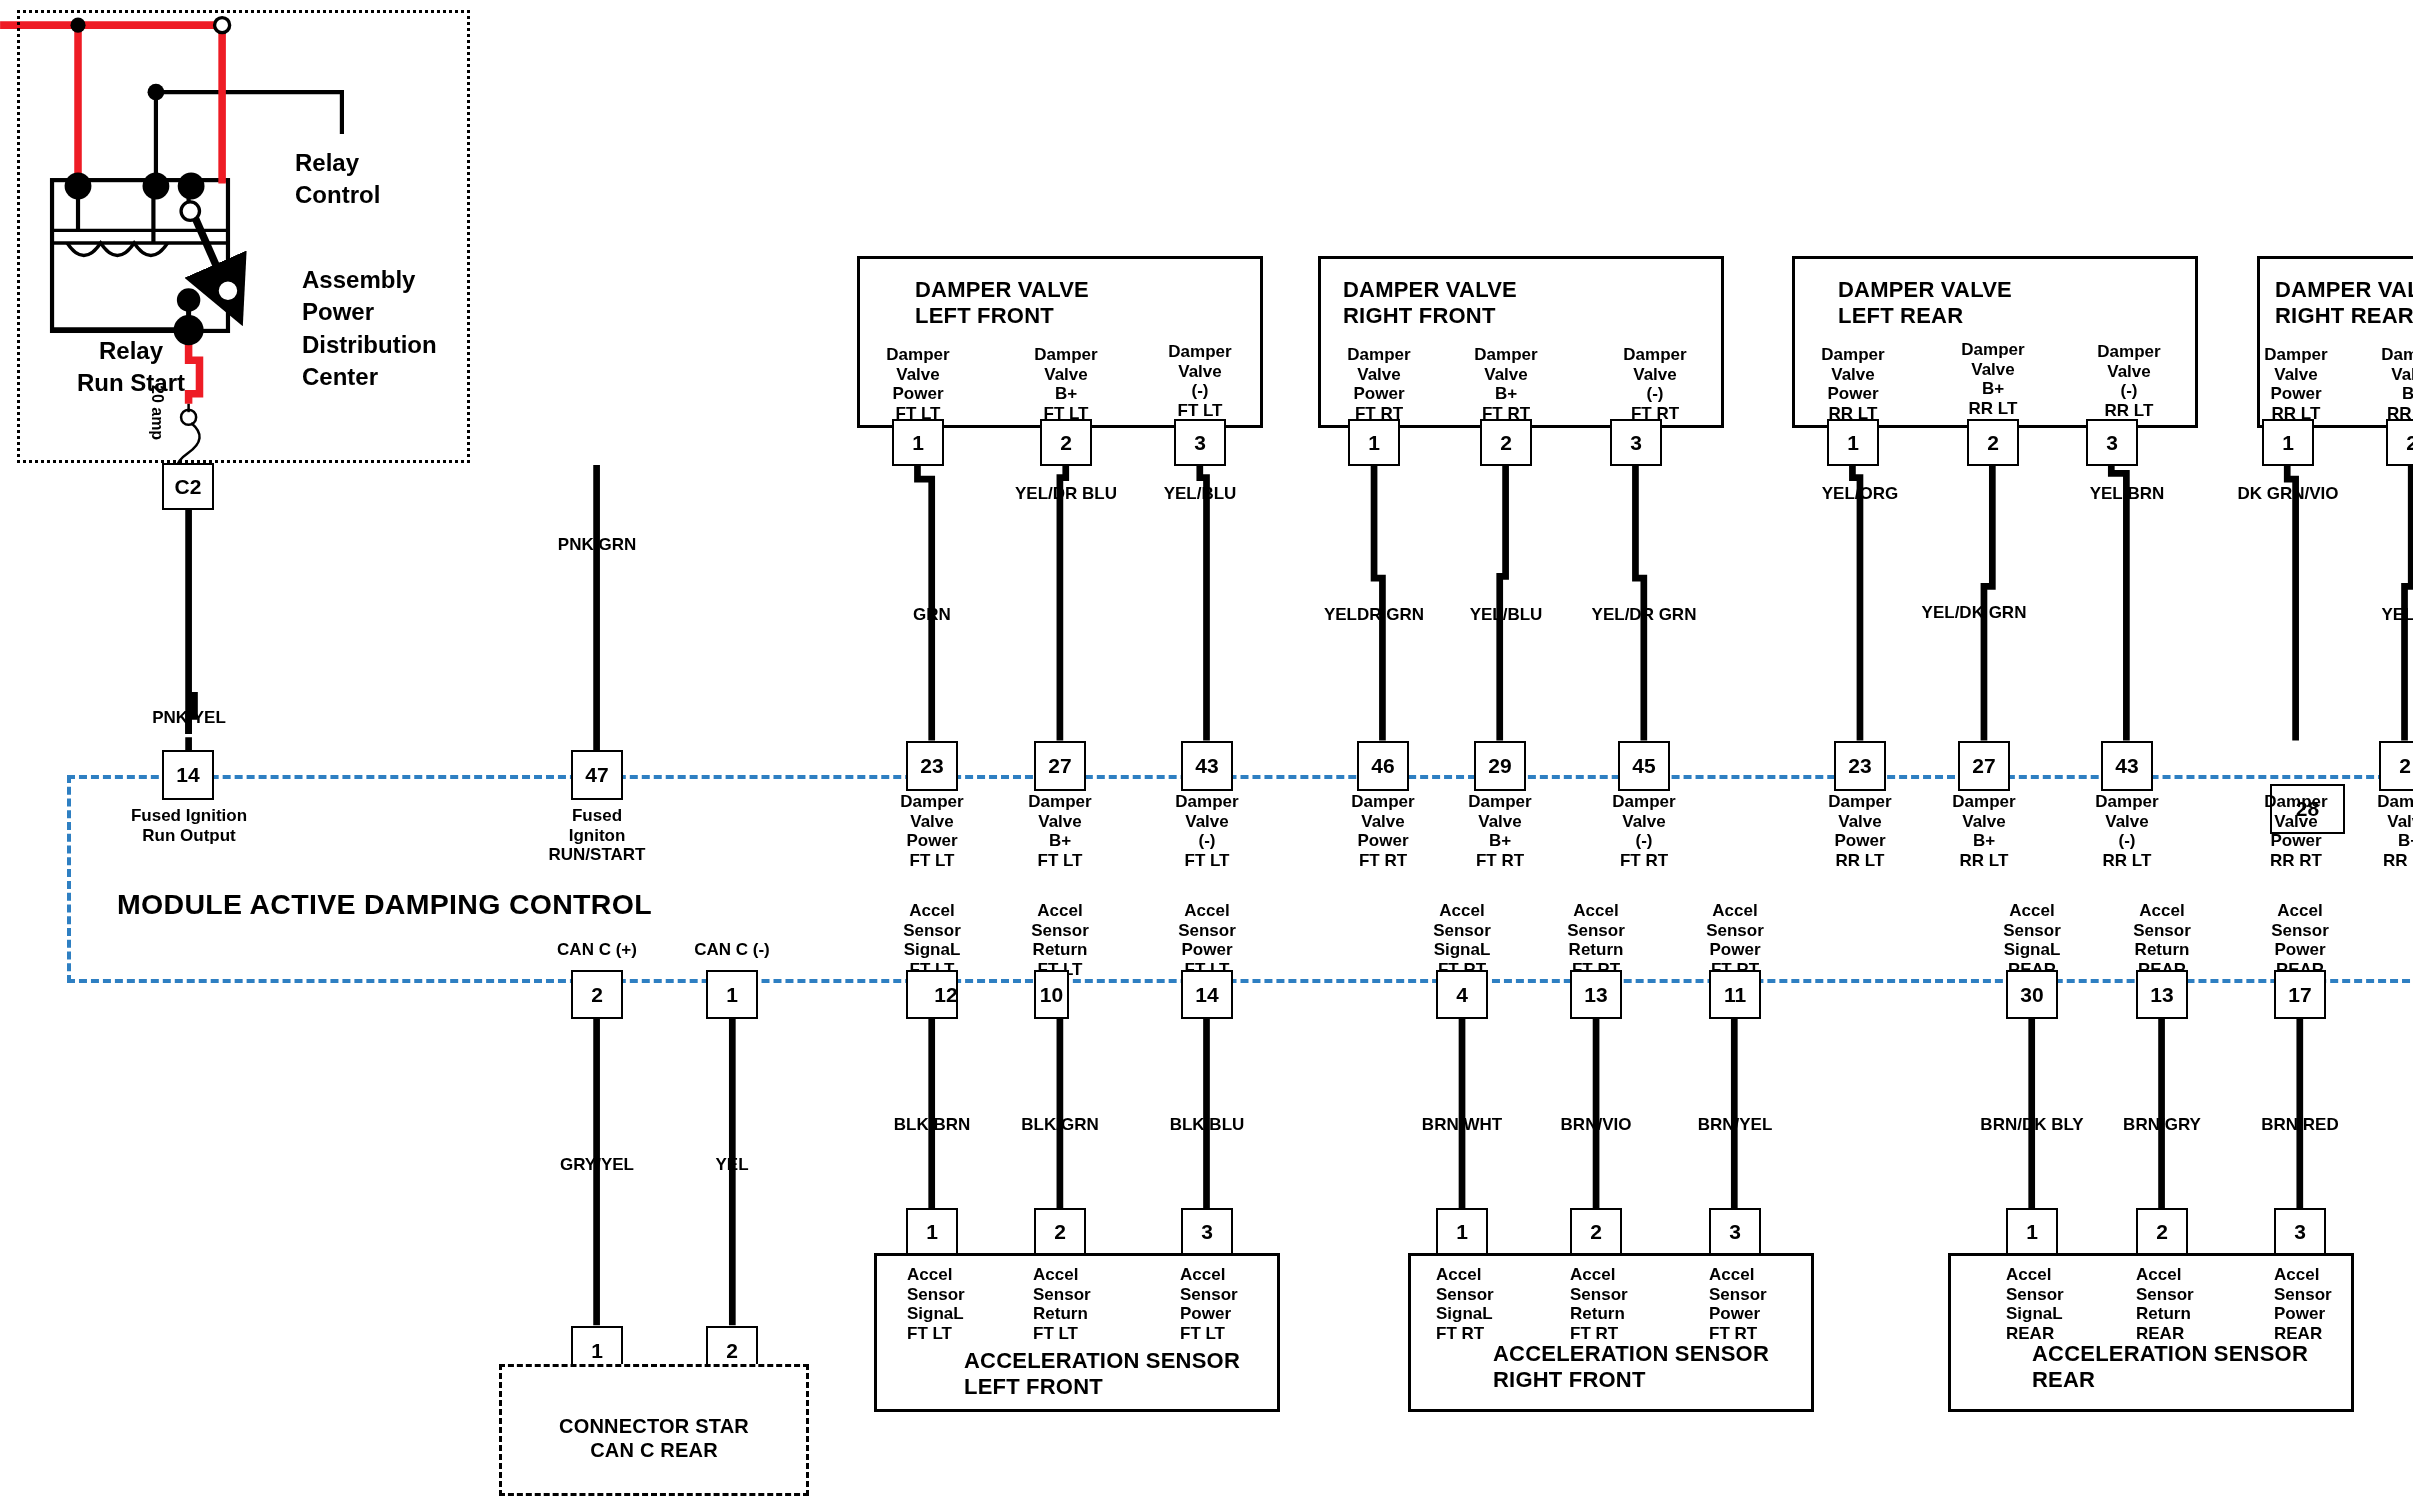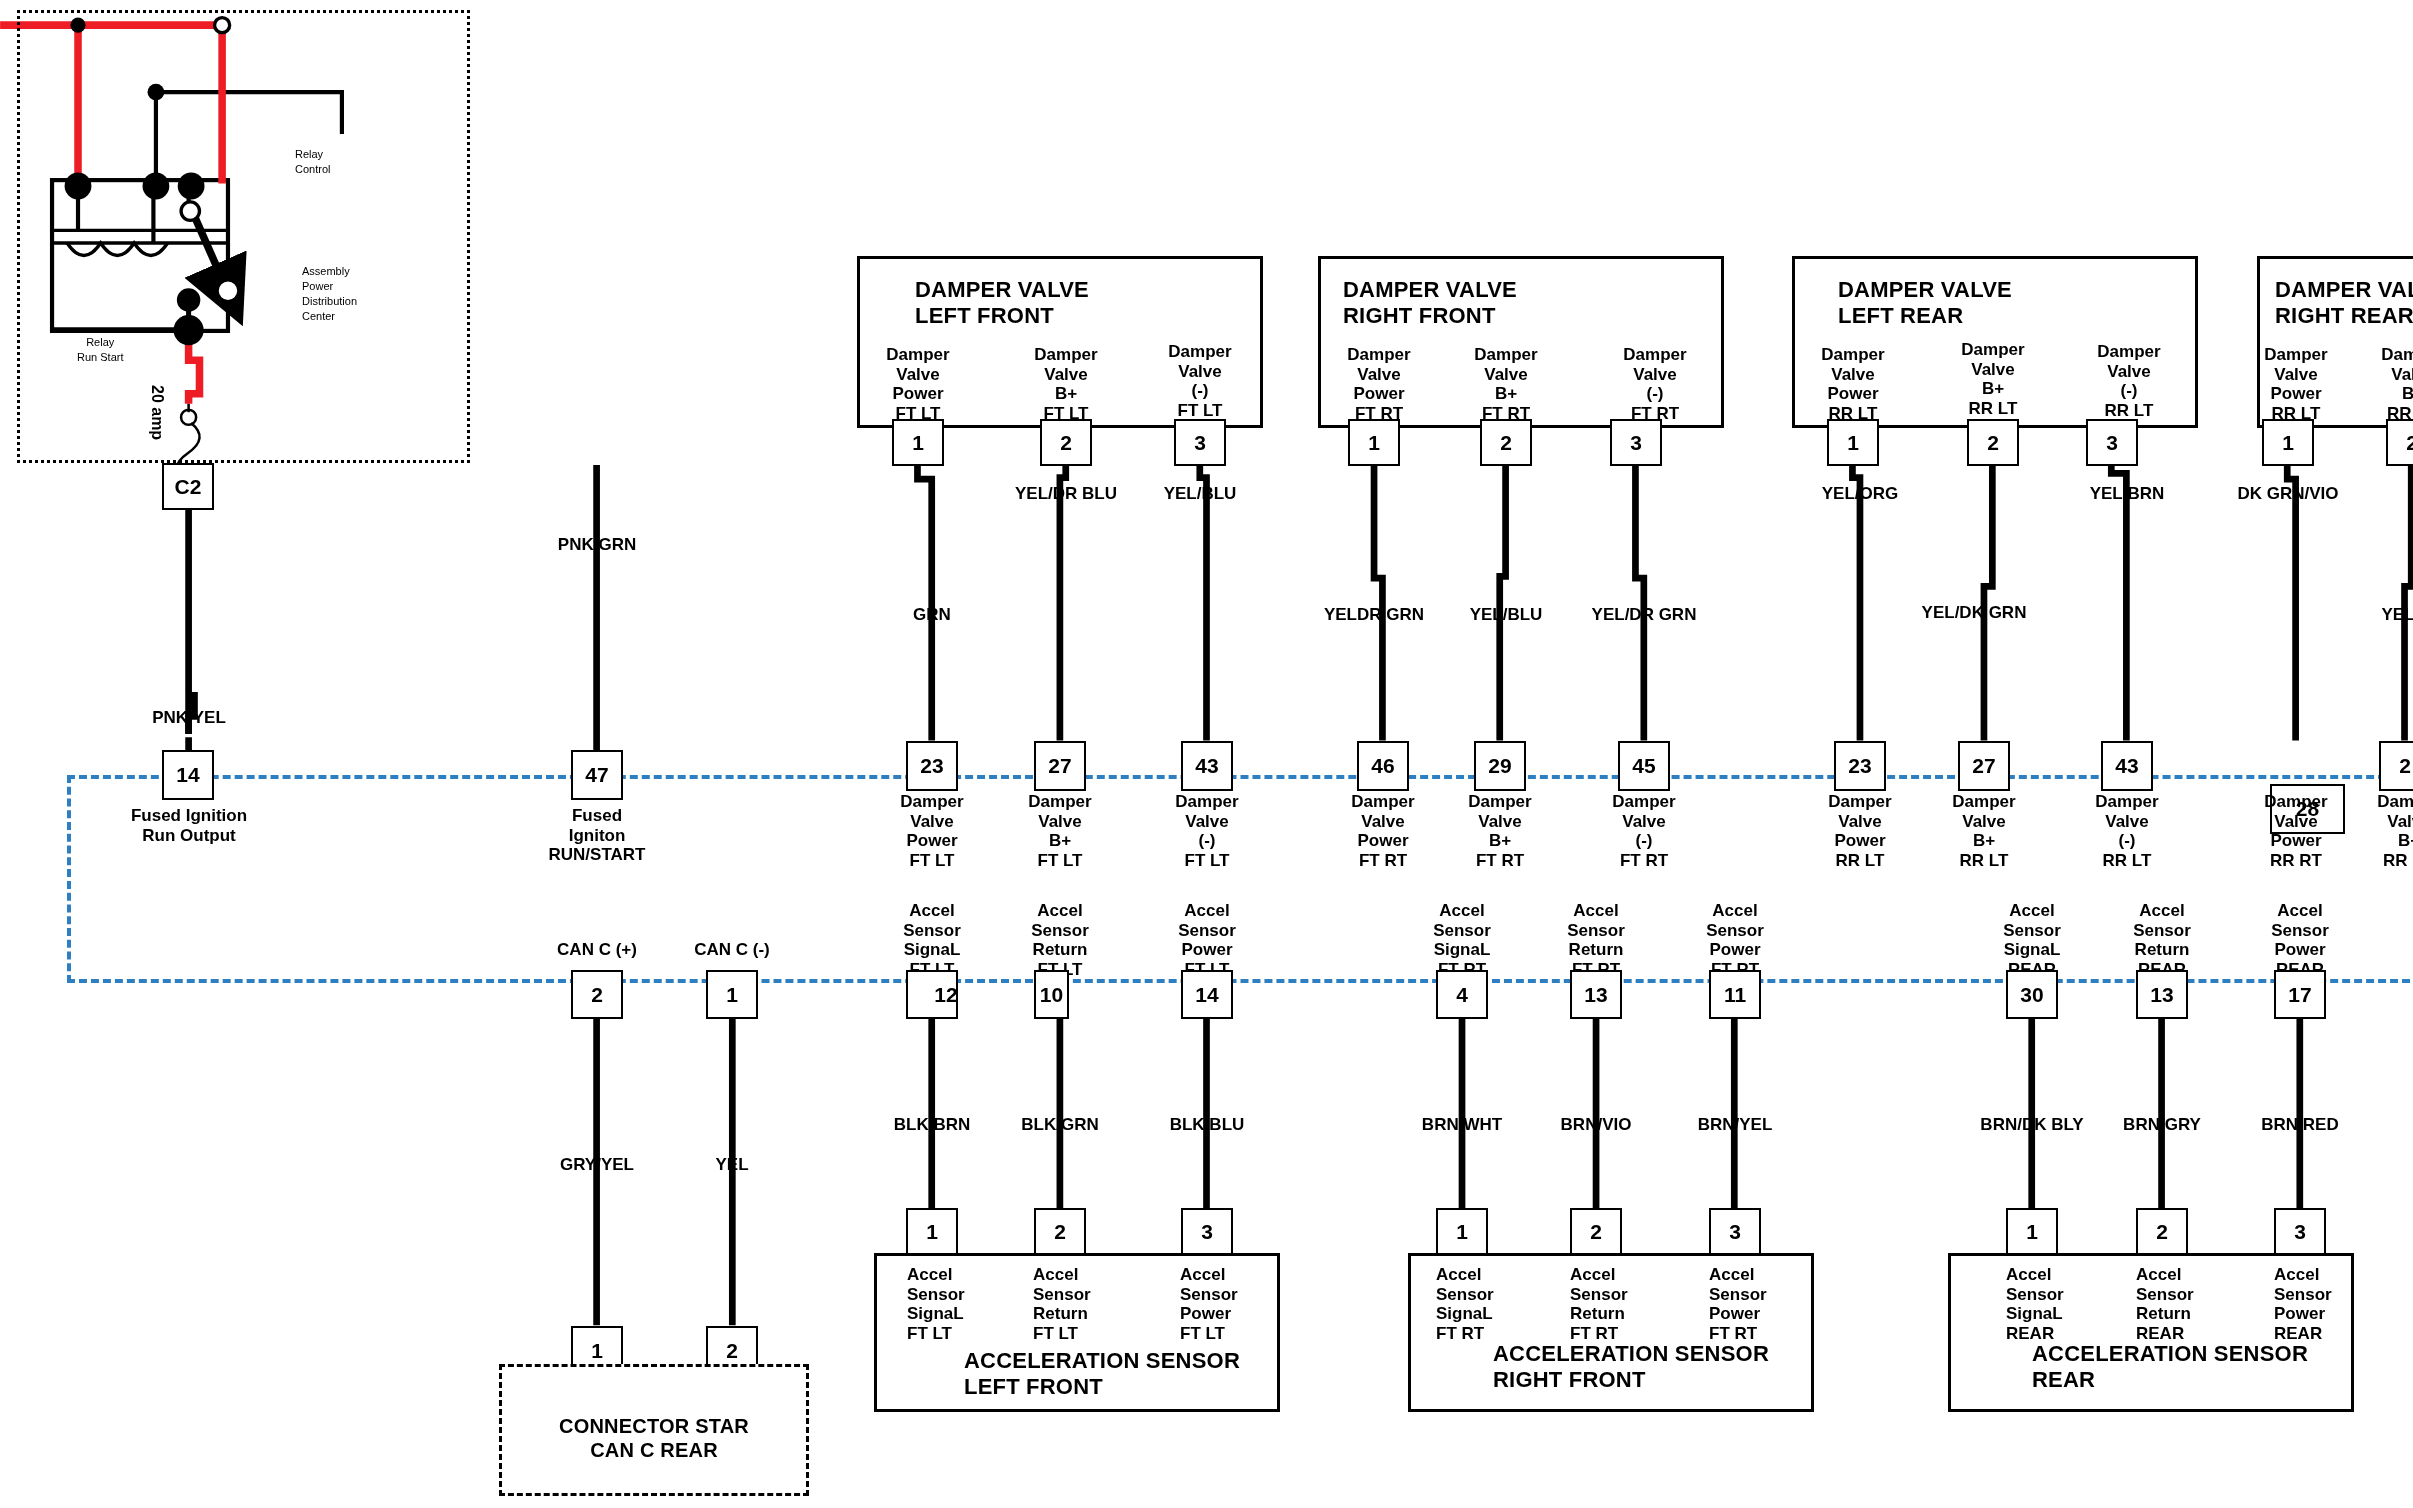--- a/index.html
+++ b/index.html
@@ -17,21 +17,21 @@
 
   
   .comp-title{font-size:22px;font-weight:bold;letter-spacing:0.2px;}
   
   .pin-desc{font-size:17px;font-weight:bold;text-align:center;line-height:1.16;}
   
   .wire-lbl{font-size:17px;font-weight:bold;text-align:center;}
   
   .module-title{font-size:28.5px;font-weight:bold;letter-spacing:0.3px;}
   
-  .pdc-lbl{font-size:11px;font-weight:normal;line-height:1.35;}
+  .pdc-lbl{font-size:24px;font-weight:bold;line-height:1.35;}
   .fuse-amp{font-size:16px;font-weight:bold;}
 
   
   .box{position:absolute;border:3.4px solid #000;background:#fff;box-sizing:border-box;}
   .box-dashed{position:absolute;border:3.4px dashed #000;background:#fff;box-sizing:border-box;}
   .pin{position:absolute;border:2.5px solid #000;background:#fff;box-sizing:border-box;
        display:flex;align-items:center;justify-content:center;
        font-size:21px;font-weight:bold;}
 
   
@@ -176,20 +176,21 @@
 Run Start</div>
 
   <div class="t fuse-amp rot" style="left:166px;top:385px;">20 amp</div>
 
   <div class="pin" style="left:162px;top:463px;width:52px;height:47px;">
       <span>C2</span>
     </div>
 
   <div class="module-zone" style="left:67px;top:775px;width:2355px;height:208px;border-left-style:dashed;border-right:none;"></div>
 
+  <div class="t module-title" style="left:117px;top:888px;">MODULE ACTIVE DAMPING CONTROL</div>
 
   <div>
     <div class="t wire-lbl ctr" style="left:189px;top:708px;">PNK/YEL</div>
     <div class="pin" style="left:162px;top:750px;width:52px;height:50px;">
         <span>14</span>
       </div>
     <div class="t pin-desc ctr" style="left:189px;top:806px;">Fused Ignition
 Run Output</div>
 
     <div class="t wire-lbl ctr" style="left:597px;top:535px;">PNK/GRN</div>

